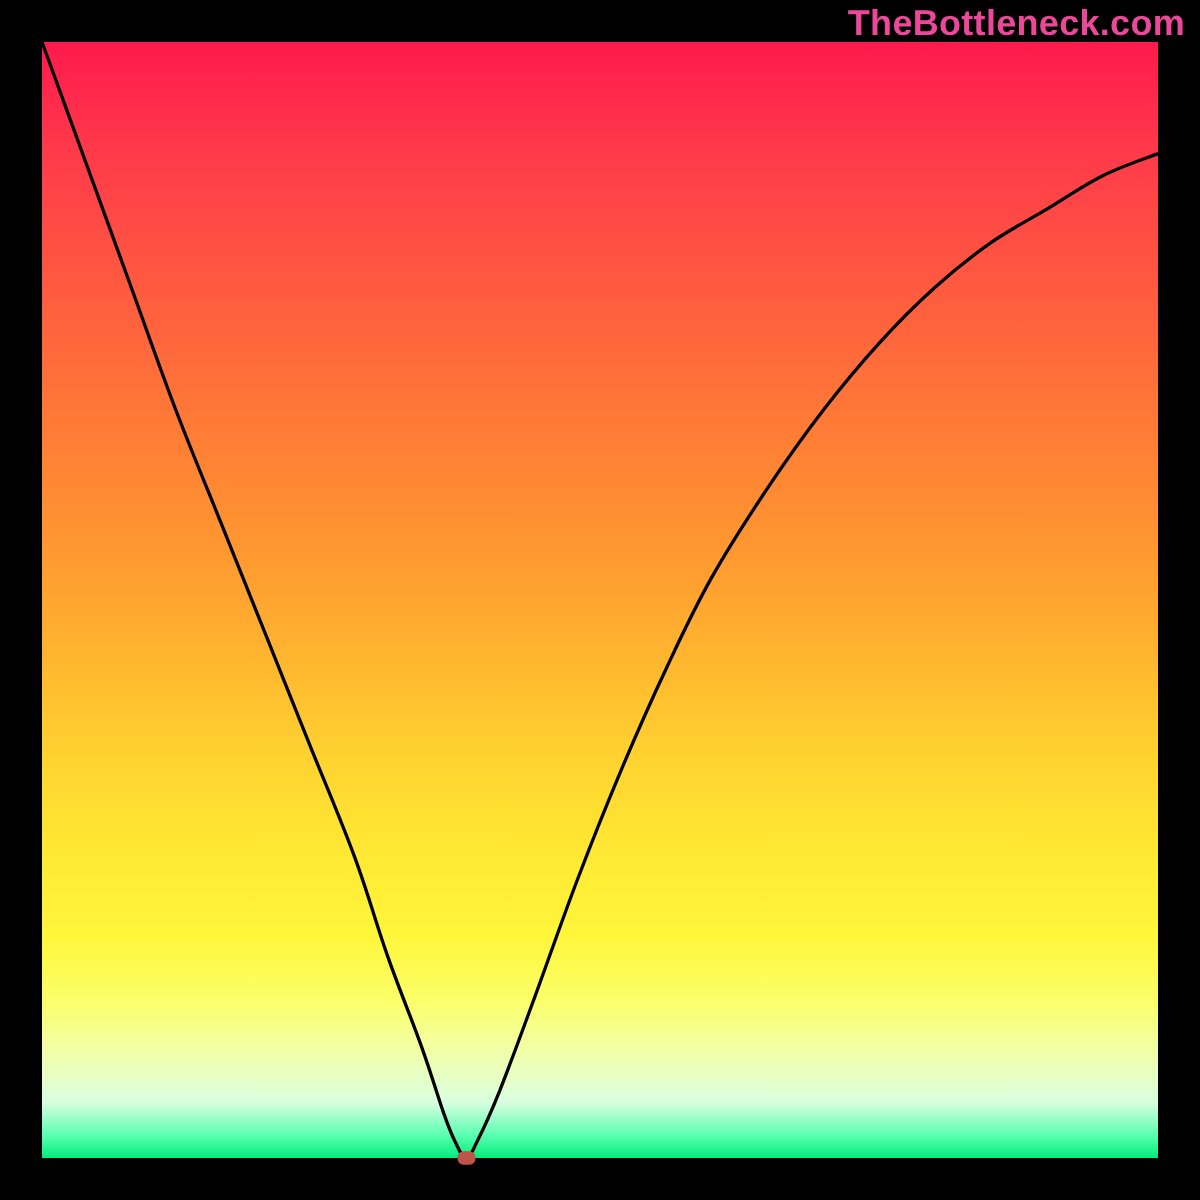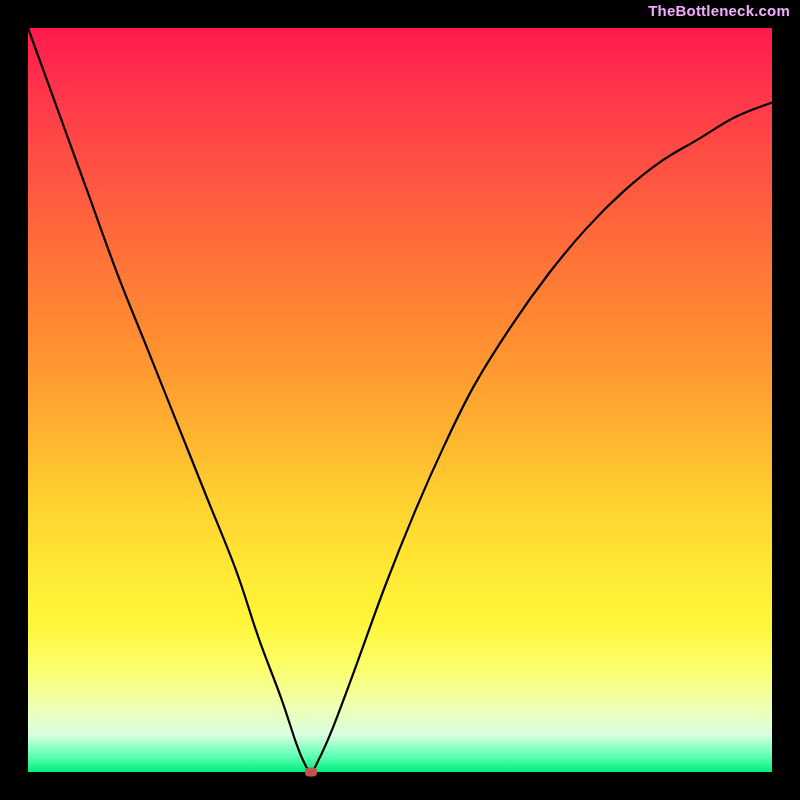--- a/index.html
+++ b/index.html
@@ -14,22 +14,22 @@
   .frame {
     position: relative;
     width: 800px;
     height: 800px;
     background: #000;
   }
   .watermark {
     position: absolute;
     top: 2px;
     right: 10px;
-    color: #f0abfc;
-    font-size: 15px;
+    color: #ec4899;
+    font-size: 24px;
     font-weight: 600;
     letter-spacing: 0.2px;
     z-index: 5;
     margin-left: 41px;
   }
   .plot-area {
     position: absolute;
     left: 28px;
     top: 28px;
     width: 744px;

